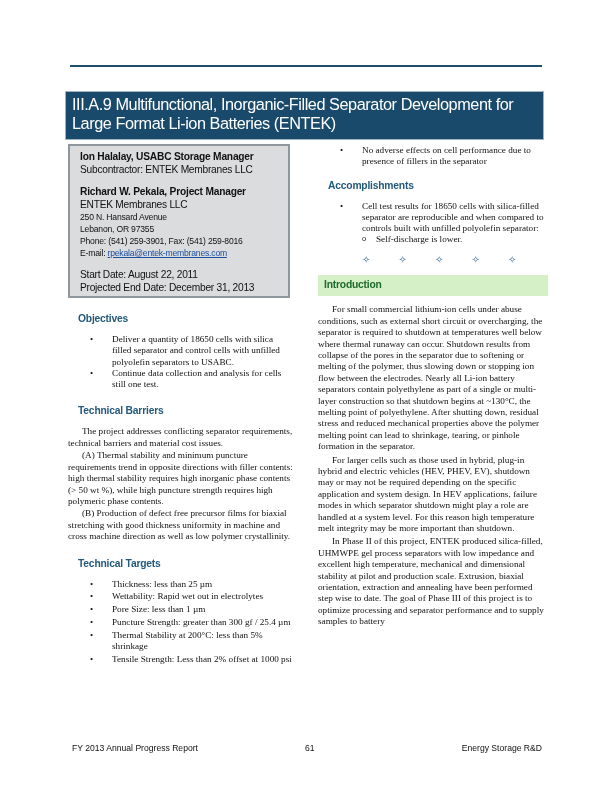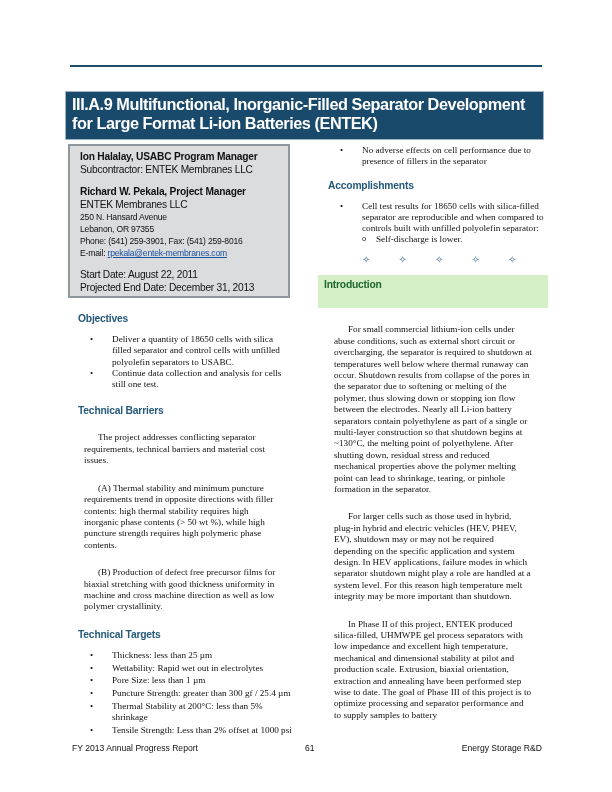--- a/index.html
+++ b/index.html
@@ -2,21 +2,21 @@
 <html><head>
 <meta charset="utf-8">
 <style>
   html, body { margin: 0; padding: 0; background: #ffffff; }
   body { width: 612px; height: 792px; position: relative; overflow: hidden;
          font-family: "Liberation Serif", serif; color: #111; }
   .top-rule { position: absolute; left: 70px; top: 65px; width: 472px; height: 2px; background: #1f4e6b; }
   .title-bar { position: absolute; left: 65px; top: 91px; width: 479px; height: 49px;
                background: #1a4a6b; border: 1px solid #9fb3c2; box-sizing: border-box;
                padding: 3px 6px 0 6px; }
-  .title-bar h1 { margin: 0; font-family: "Liberation Sans", sans-serif; font-weight: bold;
+  .title-bar h1 { margin: 0; font-family: "Liberation Sans", sans-serif; font-weight: normal;
                   font-size: 16.3px; line-height: 19px; color: #ffffff; letter-spacing: -0.45px; }
   .col-left { position: absolute; left: 68px; top: 144px; width: 225px; }
   .col-right { position: absolute; left: 318px; top: 145px; width: 230px; }
 
   .info-box { width: 222px; background: #dadcde; border: 2px solid #8f979e; box-sizing: border-box;
               padding: 4px 5px 4px 10px; font-family: "Liberation Sans", sans-serif; color: #111;
               height: 154px; }
   .info-box .bold { font-weight: bold; font-size: 10.2px; line-height: 13px; letter-spacing: -0.2px; }
   .info-box .norm { font-size: 10.2px; line-height: 13px; letter-spacing: -0.25px; }
   .info-box .small { font-size: 8.6px; line-height: 12px; letter-spacing: -0.2px; }
@@ -24,44 +24,44 @@
   .info-box a { color: #1b4fa0; text-decoration: underline; }
 
   h2.sec { font-family: "Liberation Sans", sans-serif; font-weight: bold; font-size: 10.3px;
            color: #24597a; margin: 10px; letter-spacing: -0.2px; }
   ul.bul { margin: 0; padding: 0; list-style: none; }
   ul.bul > li { position: relative; padding-left: 44px; font-size: 9.2px; line-height: 11.3px; }
   ul.bul > li::before { content: "\2022"; position: absolute; left: 22px; top: 0; font-size: 9px; }
   ul.sub { margin: 0; padding: 0; list-style: none; }
   ul.sub li { position: relative; padding-left: 14px; font-size: 9.2px; line-height: 11.8px; }
   ul.sub li::before { content: "o"; position: absolute; left: 0; top: -1px; font-size: 7.5px; font-family: "Liberation Sans", sans-serif; }
-  p.body { margin: 16px; font-size: 9.2px; line-height: 11.4px; text-indent: 14px; }
+  p.body { margin: 0; font-size: 9.2px; line-height: 11.4px; text-indent: 14px; }
   .diamonds { display: flex; padding-left: 44px; gap: 0; }
   .diamonds span { width: 36.5px; color: #3d6f93; font-size: 10px; }
-  .intro-bar { background: #d5efc6; height: 33px; width: 230px; box-sizing: border-box; padding: 4px 6px; }
+  .intro-bar { background: #d5efc6; height: 21px; width: 230px; box-sizing: border-box; padding: 4px 6px; }
   .intro-bar h2 { margin: 0; font-family: "Liberation Sans", sans-serif; font-weight: bold; font-size: 10.3px; color: #1e6a2c; letter-spacing: -0.2px; }
 
   .footer { position: absolute; top: 743px; left: 72px; width: 470px; font-family: "Liberation Sans", sans-serif;
             font-size: 8.6px; color: #111; }
   .footer .l { position: absolute; left: 0; }
   .footer .c { position: absolute; left: 233px; }
   .footer .r { position: absolute; right: 0; }
 </style>
 </head>
 <body>
 
 <div class="top-rule"></div>
 
 <div class="title-bar">
   <h1>III.A.9 Multifunctional, Inorganic-Filled Separator Development for Large Format Li-ion Batteries (ENTEK)</h1>
 </div>
 
 <div class="col-left">
   <div class="info-box">
-    <div class="bold">Ion Halalay, USABC Program Manager</div>
+    <div class="bold">Ion Halalay, USABC Storage Manager</div>
     <div class="norm">Subcontractor: ENTEK Membranes LLC</div>
     <div class="gap"></div>
     <div class="bold">Richard W. Pekala, Project Manager</div>
     <div class="norm">ENTEK Membranes LLC</div>
     <div class="small">250 N. Hansard Avenue</div>
     <div class="small">Lebanon, OR 97355</div>
     <div class="small">Phone: (541) 259-3901, Fax: (541) 259-8016</div>
     <div class="small"><span>E-mail: </span><a>rpekala@entek-membranes.com</a></div>
     <div class="gap"></div>
     <div class="norm">Start Date: August 22, 2011</div>

